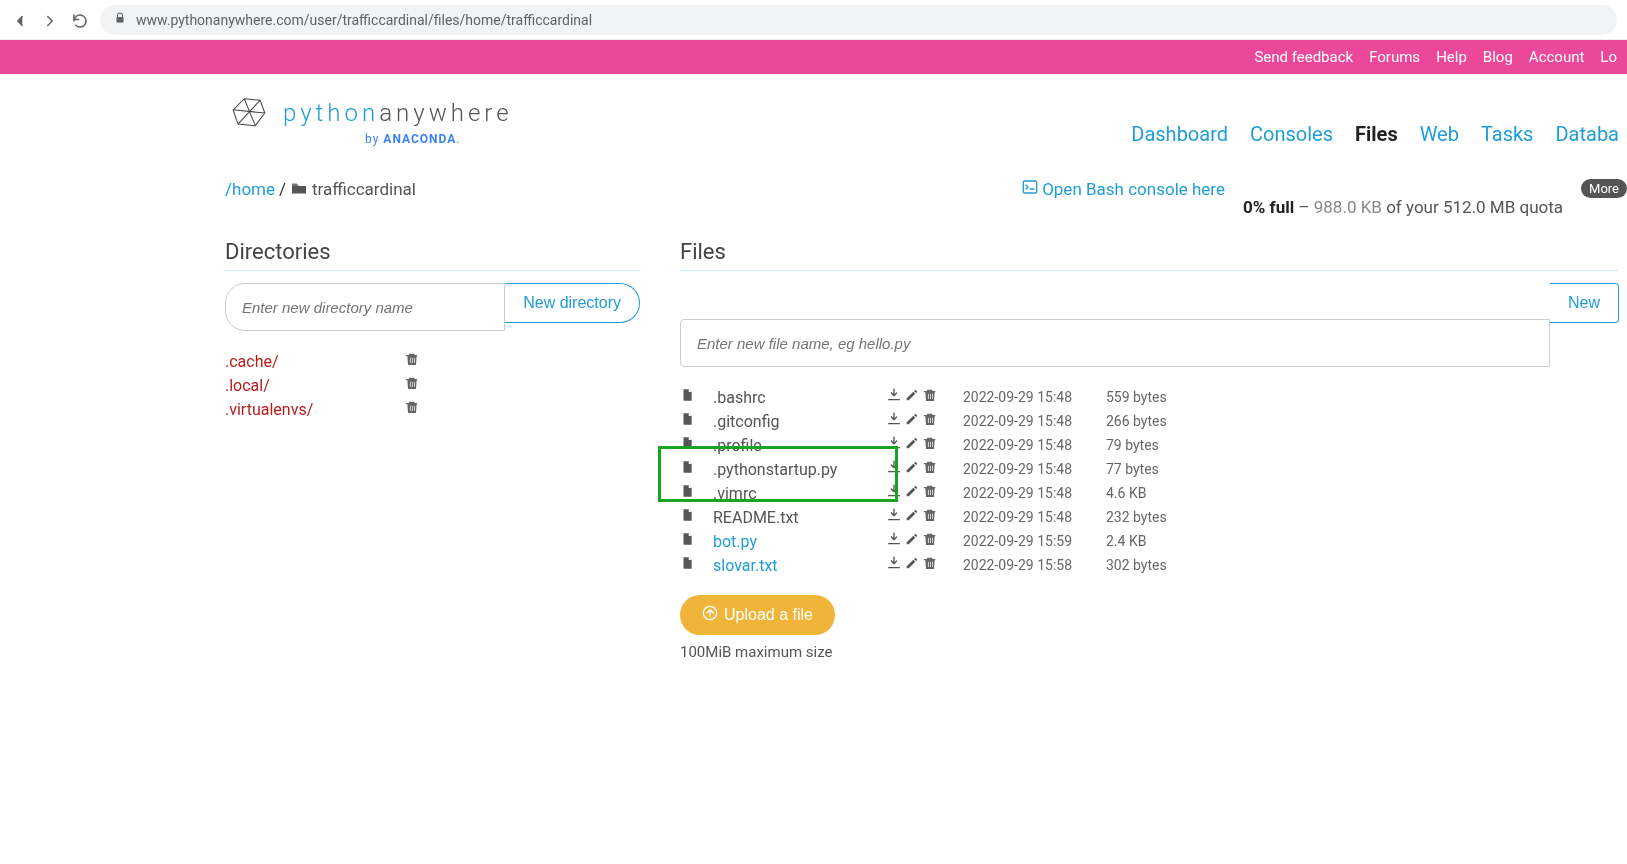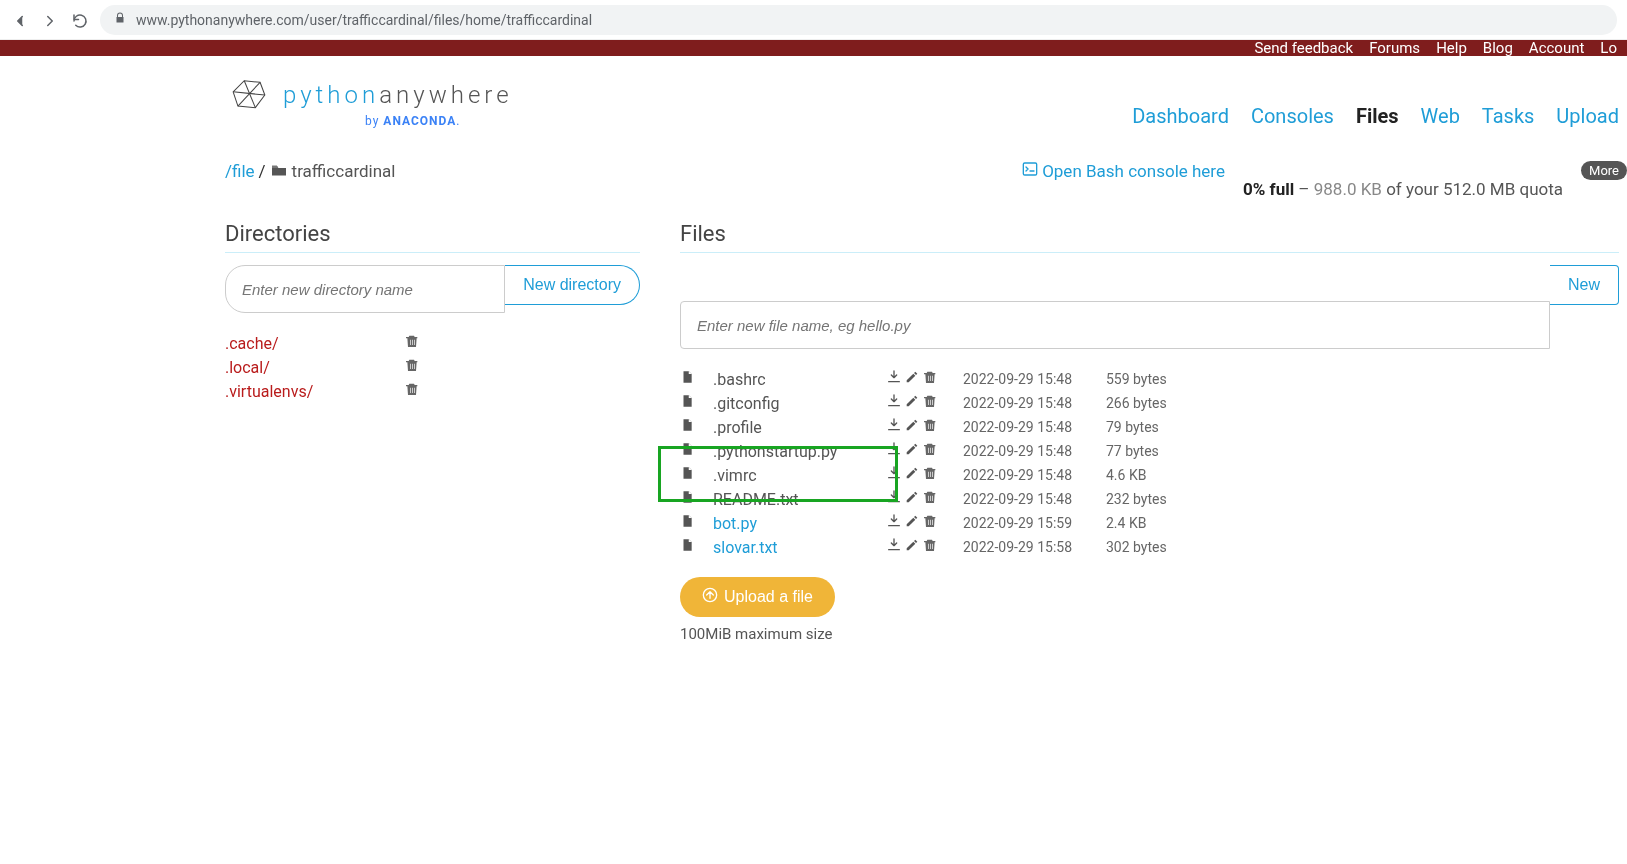--- a/index.html
+++ b/index.html
@@ -38,23 +38,23 @@
     align-items: center;
     padding: 0 14px;
     gap: 10px;
     color: #5f6368;
     font-size: 14px;
   }
   .lock-icon { font-size: 12px; }
 
   
   .topbar {
-    background: #7f1d1d;
+    background: #ec4899;
     color: #fff;
-    height: 16px;
+    height: 34px;
     display: flex;
     justify-content: flex-end;
     align-items: center;
     padding: 0 10px;
     gap: 16px;
     font-size: 15px;
   }
   .topbar a { color: #fff; }
 
   
@@ -280,27 +280,27 @@
         </span>
       </div>
       <span class="logo-sub"><span>by </span><b>ANACONDA</b>.</span>
     </div>
     <nav class="mainnav">
       <a href="#">Dashboard</a>
       <a href="#">Consoles</a>
       <a href="#" class="active">Files</a>
       <a href="#">Web</a>
       <a href="#">Tasks</a>
-      <a href="#">Upload</a>
+      <a href="#">Databa</a>
     </nav>
   </div>
 
   <div class="subhead">
     <div class="breadcrumb">
-      <a href="#" class="home">/file</a>
+      <a href="#" class="home">/home</a>
         <span>/</span>
       <span>
         <svg width="18" height="14" viewBox="0 0 24 20">
             <path fill="#555" d="M2 4h7l2 3h11v11H2z"></path>
             <path fill="#777" d="M2 4h7l2 3H2z"></path>
           </svg>
       </span>
       <span class="current">trafficcardinal</span>
     </div>
     <div class="subhead-right">

